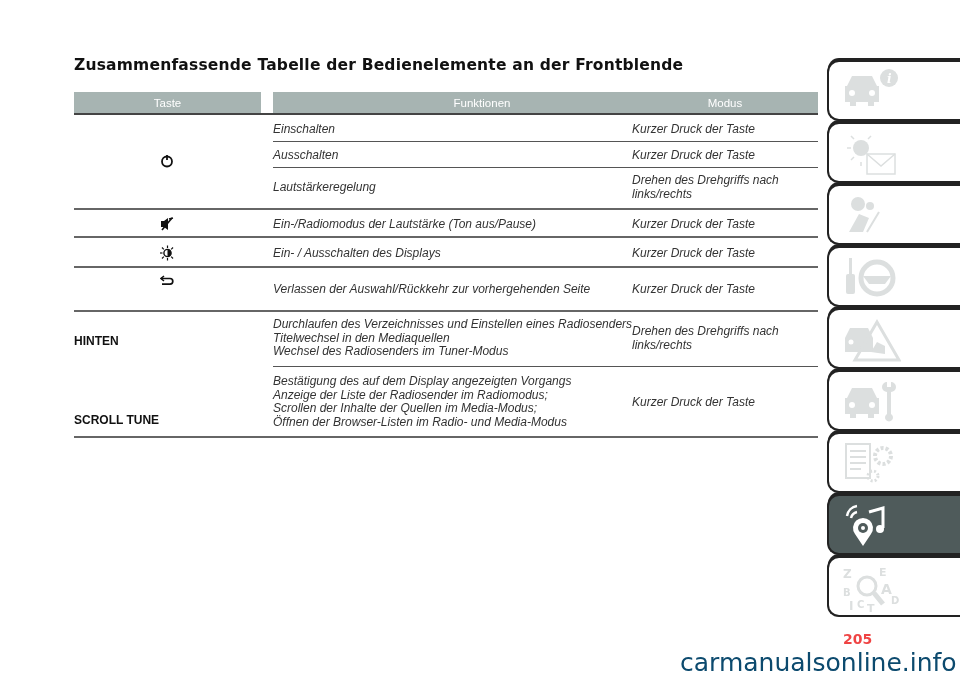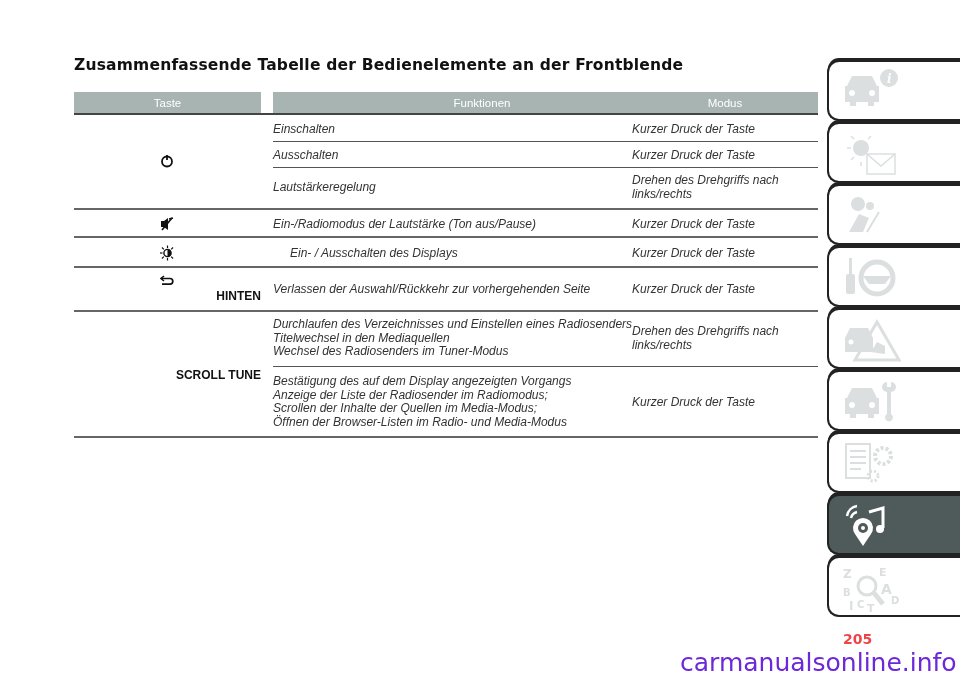--- a/index.html
+++ b/index.html
@@ -6,29 +6,29 @@
   body { width:960px; height:683px; background:#ffffff; position:relative; overflow:hidden;
          font-family:"Liberation Sans", sans-serif; color:#333; }
   .title { position:absolute; left:74px; top:56px; font-family:"DejaVu Sans", sans-serif;
            font-weight:bold; font-size:15.5px; letter-spacing:0.2px; color:#111; white-space:nowrap; }
   .hdr { position:absolute; top:92px; height:21px; background:#a7b4b2; color:#fff; font-size:11.5px;
          text-align:center; line-height:22px; }
   .hdr-line { position:absolute; left:74px; width:744px; top:113px; height:2px; background:#444; }
   .line { position:absolute; height:1px; background:#555; }
   .line.thick { height:2px; background:#666; }
   .cell { position:absolute; font-size:12px; line-height:13.5px; color:#333;font-style:italic; }
-  .key { position:absolute; left:74px; width:187px; text-align:right; font-size:11.5px; color:#111; }
+  .key { position:absolute; left:74px; width:187px; text-align:left; font-size:11.5px; color:#111;margin-top:45px; }
   .key.bold { font-weight:bold; font-size:12px; }
   .icon { position:absolute; left:155px; width:24px; height:20px; display:flex; align-items:center; justify-content:center; }
   .tab { position:absolute; left:827px; width:140px; height:57px; border:2px solid #222; border-right:none;
          border-radius:12px 0 0 12px; background:#fff; box-shadow: 0 -3px 0 -1px #222; }
   .tab.active { background:#4f5b5b; }
   .tab svg { position:absolute; left:12px; top:6px; }
   .pageno { position:absolute; left:843px; top:631px; font-family:"DejaVu Sans", sans-serif; font-weight:bold; font-size:14px; color:#ef4444; }
-  .watermark { position:absolute; left:680px; top:648px; font-family:"DejaVu Sans", sans-serif; font-size:25px; color:#6d28d9; letter-spacing:0px; }
+  .watermark { position:absolute; left:680px; top:648px; font-family:"DejaVu Sans", sans-serif; font-size:25px; color:#0c4a6e; letter-spacing:0px; }
 </style>
 </head>
 <body>
 
 <div class="title">Zusammenfassende Tabelle der Bedienelemente an der Frontblende</div>
 
 <div class="hdr" style="left:74px;width:187px;">Taste</div>
 <div class="hdr" style="left:273px;width:418px;">Funktionen</div>
 <div class="hdr" style="left:632px;width:186px;">Modus</div>
 <div class="hdr-line"></div>
@@ -76,21 +76,21 @@
           <line x1="8.5" y1="0.5" x2="8.5" y2="3"></line>
           <line x1="8.5" y1="13" x2="8.5" y2="15.5"></line>
           <line x1="1" y1="8" x2="3.5" y2="8"></line>
           <line x1="3" y1="2.5" x2="4.8" y2="4.3"></line>
           <line x1="3" y1="13.5" x2="4.8" y2="11.7"></line>
           <line x1="14" y1="2.5" x2="12.2" y2="4.3"></line>
           <line x1="14" y1="13.5" x2="12.2" y2="11.7"></line>
         </g>
       </svg>
   </div>
-  <div class="cell" style="left:290px;top:247px;">Ein- / Ausschalten des Displays</div>
+  <div class="cell" style="left:273px;top:247px;">Ein- / Ausschalten des Displays</div>
   <div class="cell" style="left:632px;top:247px;">Kurzer Druck der Taste</div>
 </div>
 <div class="line thick" style="left:74px;width:744px;top:266px;"></div>
 
 <div>
   <div class="icon" style="top:271px;">
     <svg width="14" height="12" viewBox="0 0 14 12">
         <path d="M4 1L1 3.5 4 6" fill="none" stroke="#111" stroke-width="1.5"></path>
         <path d="M1 3.5h9a2.8 2.8 0 0 1 0 5.6H2" fill="none" stroke="#111" stroke-width="1.7"></path>
       </svg>

